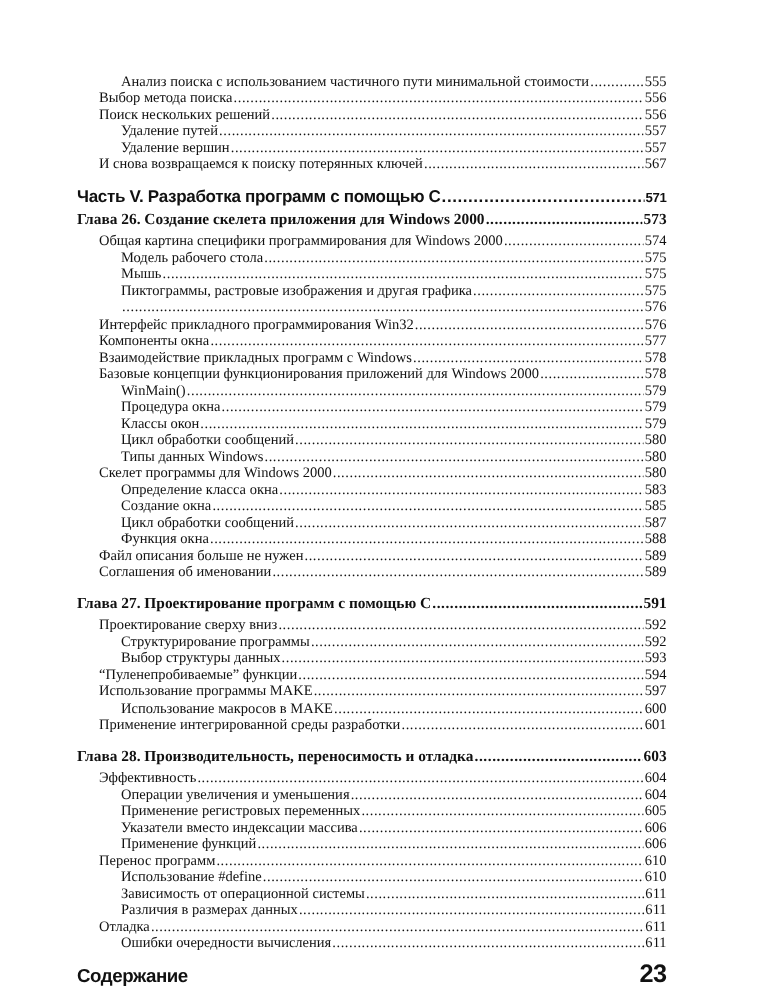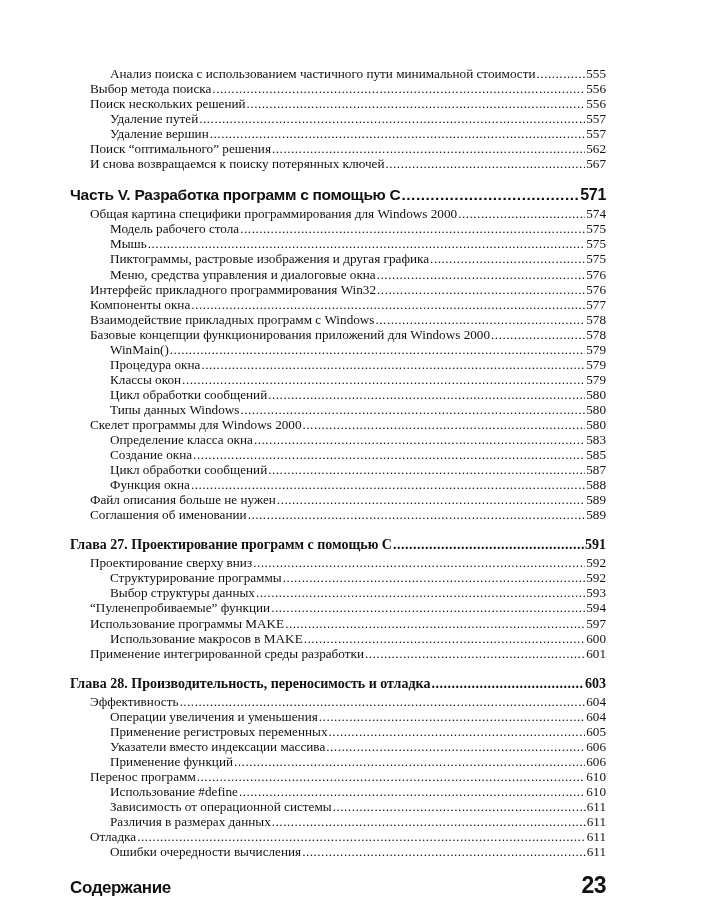--- a/index.html
+++ b/index.html
@@ -6,21 +6,21 @@
   body { width: 702px; height: 912px; position: relative; overflow: hidden; color: #111; }
   .page { position: absolute; left: 70px; top: 66px; width: 536px; }
   .row { display: flex; align-items: center; white-space: nowrap; font-family: "Liberation Serif", serif; font-size: 13.2px; line-height: 15.05px; height: 15.05px; }
   .row .t { flex: 0 0 auto; }
   .row .d { flex: 1 1 auto; overflow: hidden; margin: 0 1px; }
   .row .d::after { content: "................................................................................................................................................................................................................................................................"; letter-spacing: 0.5px; }
   .row .p { flex: 0 0 auto; }
   .lvl1 { padding-left: 20px; }
   .lvl2 { padding-left: 40px; }
   .part { font-family: "Liberation Sans", sans-serif; font-weight: bold; font-size: 15.5px; height: 22px; line-height: 22px; letter-spacing: -0.3px; margin-top: 13px; }
-  .part .p { font-size: 16px; }
+  .part .p { font-size: 12px; }
   .chapter { font-weight: bold; font-size: 14px; height: 20px; line-height: 20px; }
   .chapter.gap { margin-top: 13px; }
   .footer { position: absolute; left: 70px; top: 872px; width: 536px; display: flex; justify-content: space-between; align-items: baseline; font-family: "Liberation Sans", sans-serif; font-weight: bold; }
   .footer .label { font-size: 17px; letter-spacing: -0.4px; }
   .footer .num { font-size: 23px; letter-spacing: -0.5px; }
 </style>
 </head>
 <body>
 
 <div class="page" id="toc">
@@ -43,34 +43,34 @@
       <span class="t">Удаление путей</span>
       <span class="d"></span>
       <span class="p">557</span>
     </div>
     <div class="row lvl2">
       <span class="t">Удаление вершин</span>
       <span class="d"></span>
       <span class="p">557</span>
     </div>
     <div class="row lvl1">
-      <span class="t">Поиск “оптимального” решения</span>
-      <span class="d"></span>
-      <span class="p">562</span>
-    </div>
-    <div class="row lvl1">
       <span class="t">И снова возвращаемся к поиску  потерянных ключей</span>
       <span class="d"></span>
       <span class="p">567</span>
     </div>
     <div class="row part">
       <span class="t">Часть V. Разработка программ с помощью С</span>
       <span class="d"></span>
       <span class="p">571</span>
     </div>
+    <div class="row chapter">
+      <span class="t">Глава 26. Создание скелета приложения для Windows 2000</span>
+      <span class="d"></span>
+      <span class="p">573</span>
+    </div>
     <div class="row lvl1">
       <span class="t">Общая картина специфики программирования для Windows 2000</span>
       <span class="d"></span>
       <span class="p">574</span>
     </div>
     <div class="row lvl2">
       <span class="t">Модель рабочего стола</span>
       <span class="d"></span>
       <span class="p">575</span>
     </div>
@@ -78,21 +78,20 @@
       <span class="t">Мышь</span>
       <span class="d"></span>
       <span class="p">575</span>
     </div>
     <div class="row lvl2">
       <span class="t">Пиктограммы, растровые изображения и другая графика</span>
       <span class="d"></span>
       <span class="p">575</span>
     </div>
     <div class="row lvl2">
-      <span class="t">Меню, средства управления и диалоговые окна</span>
       <span class="d"></span>
       <span class="p">576</span>
     </div>
     <div class="row lvl1">
       <span class="t">Интерфейс прикладного программирования  Win32</span>
       <span class="d"></span>
       <span class="p">576</span>
     </div>
     <div class="row lvl1">
       <span class="t">Компоненты окна</span>

